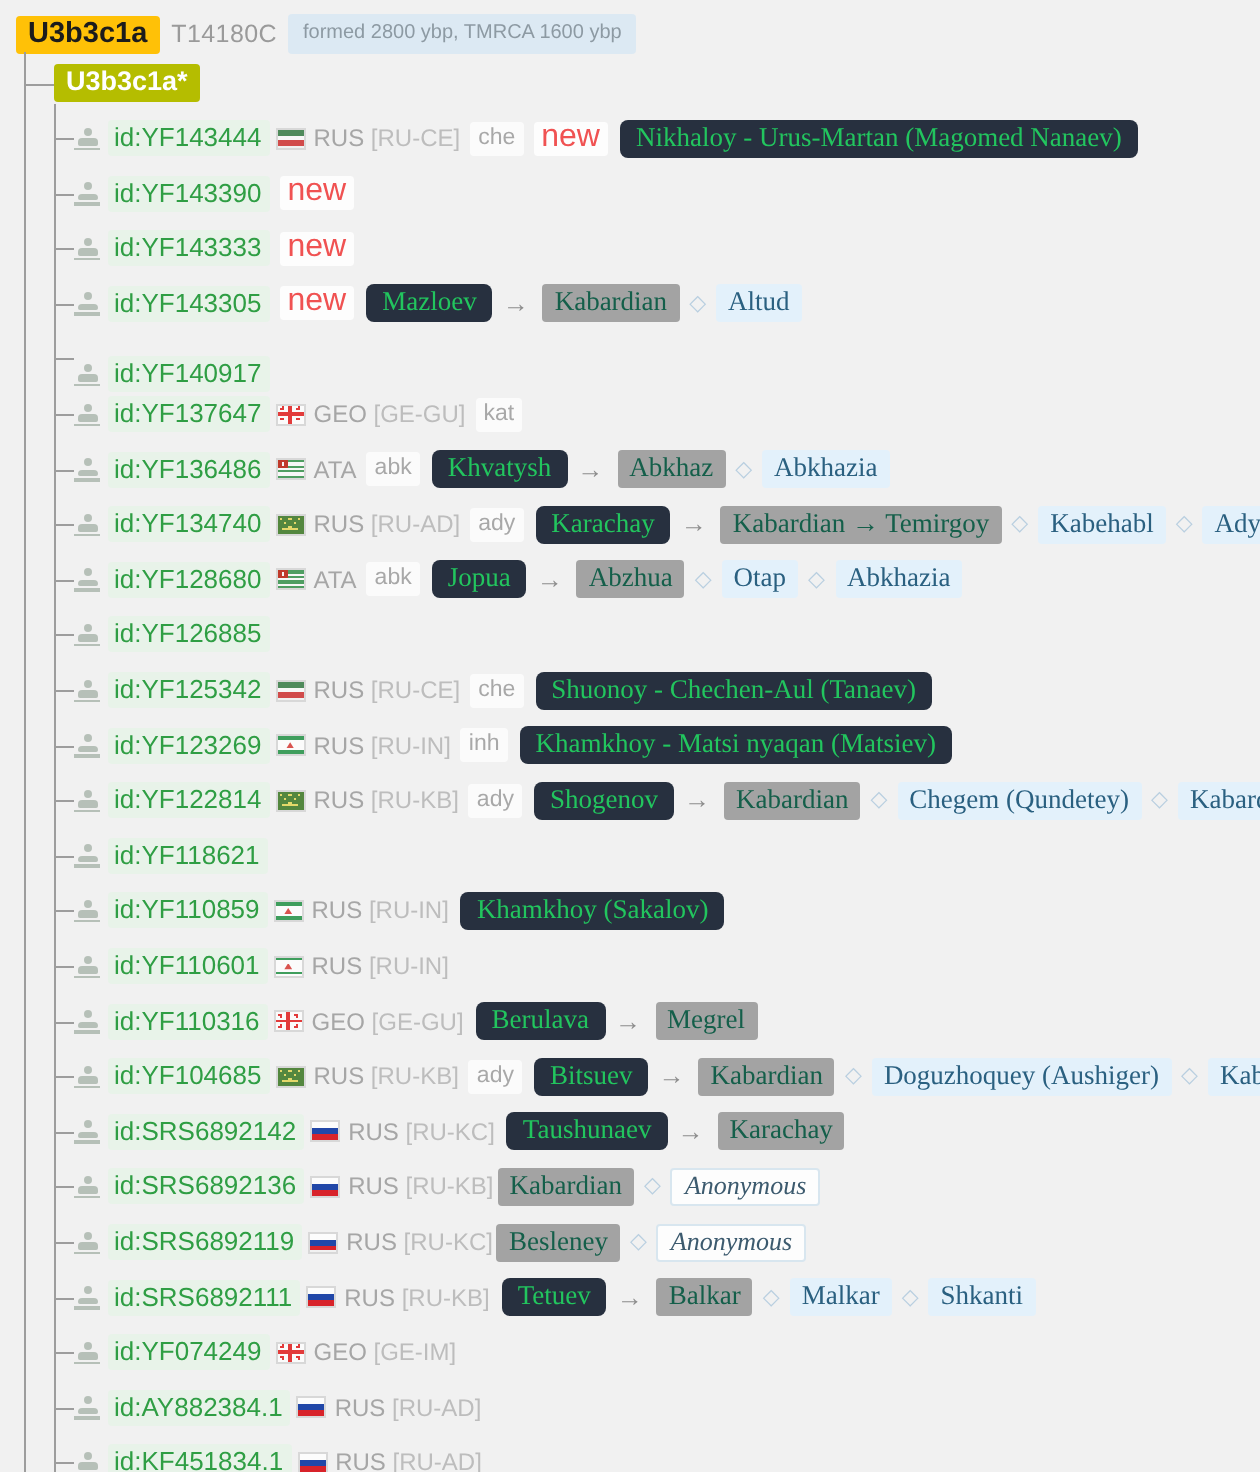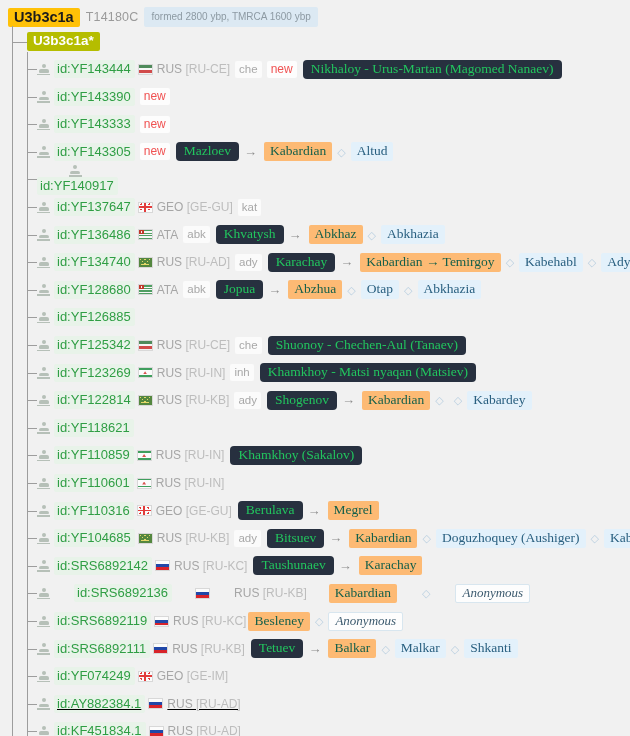--- a/index.html
+++ b/index.html
@@ -74,33 +74,33 @@
     color: #a6a6a6; font-size: 12px; margin-left: 4px; flex: none; line-height: 14px;
   }
   .country .iso { color: #bdbdbd; }
 
   .lang {
     color: #a8a8a8; font-size: 11.5px; background: #fbfbfb;
     padding: 1px 4px 2px 4px; border-radius: 2px; margin-left: 5px;
     flex: none; line-height: 14px;
   }
   .newtag {
-    color: #f05252; font-size: 12px; background: #fdfdfd;
+    color: #f05252; font-size: 16px; background: #fdfdfd;
     padding: 1px 4px 2px 4px; border-radius: 2px; margin-left: 5px;
     flex: none; line-height: 14px;
   }
   .surname {
     background: #27303f; color: #22c55e;
     font-family: "Liberation Serif", serif; font-size: 13.5px;
     padding: 2px 8px 3px 8px; border-radius: 4px; margin-left: 6px;
     flex: none; line-height: 14px;
   }
   .arrow { color: #8d8d8d; font-size: 13px; margin: 0 5px; flex: none; line-height: 14px; }
   .ethnos {
-    background: #fdba74; color: #145f4a;
+    background: #a3a3a3; color: #145f4a;
     font-family: "Liberation Serif", serif; font-size: 13.5px;
     padding: 2px 6px 3px 6px; border-radius: 2px; margin-left: 2px;
     flex: none; line-height: 14px;
   }
   .dia { color: #b9cfe0; font-size: 11px; margin: 0 5px; flex: none; line-height: 14px; }
   .place {
     background: #e3f1fb; color: #2a6080;
     font-family: "Liberation Serif", serif; font-size: 13.5px;
     padding: 2px 6px 3px 6px; border-radius: 2px;
     flex: none; line-height: 14px;
@@ -200,21 +200,21 @@
           <i class="base"></i>
         </span>
         <span class="kit-id">id:YF143305</span>
         <span class="newtag">new</span>
         <span class="surname">Mazloev</span>
         <span class="arrow">→</span>
         <span class="ethnos">Kabardian</span>
         <span class="dia">◇</span>
         <span class="place">Altud</span>
       </div>
-      <div class="srow" style="top: 164px; flex-direction: column;">
+      <div class="srow" style="top: 178px;">
         <span class="kit-icon">
           <i class="head"></i>
           <i class="body"></i>
           <i class="base"></i>
         </span>
         <span class="kit-id">id:YF140917</span>
       </div>
       <div class="srow" style="top: 198px;">
         <span class="kit-icon">
           <i class="head"></i>
@@ -372,20 +372,21 @@
           <span style="left:62%;top:40%;width:10%;height:12%;background:#e4d86a"></span>
           <span style="left:20%;top:66%;width:58%;height:11%;background:#e4d86a"></span>
           <span style="left:40%;top:54%;width:18%;height:10%;background:#e4d86a"></span>
         </span>
         <span class="country">RUS <span class="iso">[RU-KB]</span></span>
         <span class="lang">ady</span>
         <span class="surname">Shogenov</span>
         <span class="arrow">→</span>
         <span class="ethnos">Kabardian</span>
         <span class="dia">◇</span>
+        <span class="place">Chegem (Qundetey)</span>
         <span class="dia">◇</span>
         <span class="place">Kabardey</span>
       </div>
       <div class="srow" style="top: 418.8px;">
         <span class="kit-icon">
           <i class="head"></i>
           <i class="body"></i>
           <i class="base"></i>
         </span>
         <span class="kit-id">id:YF118621</span>
@@ -483,21 +484,21 @@
         <span class="flag">
           <span style="left:0;top:0;width:100%;height:34%;background:#fcfcfc"></span>
           <span style="left:0;top:34%;width:100%;height:33%;background:#2147a8"></span>
           <span style="left:0;top:67%;width:100%;height:33%;background:#d8232a"></span>
         </span>
         <span class="country">RUS <span class="iso">[RU-KC]</span></span>
         <span class="surname">Taushunaev</span>
         <span class="arrow">→</span>
         <span class="ethnos">Karachay</span>
       </div>
-      <div class="srow" style="top: 584.4px; gap: 20px;">
+      <div class="srow" style="top: 584.4px;">
         <span class="kit-icon">
           <i class="head"></i>
           <i class="body"></i>
           <i class="base"></i>
         </span>
         <span class="kit-id">id:SRS6892136</span>
         <span class="flag">
           <span style="left:0;top:0;width:100%;height:34%;background:#fcfcfc"></span>
           <span style="left:0;top:34%;width:100%;height:33%;background:#2147a8"></span>
           <span style="left:0;top:67%;width:100%;height:33%;background:#d8232a"></span>
@@ -560,21 +561,21 @@
           <span style="left:14%;top:8%;width:8%;height:20%;background:#e23b3b"></span>
           <span style="left:74%;top:12%;width:12%;height:8%;background:#e23b3b"></span>
           <span style="left:76%;top:8%;width:8%;height:20%;background:#e23b3b"></span>
           <span style="left:12%;top:72%;width:12%;height:8%;background:#e23b3b"></span>
           <span style="left:14%;top:68%;width:8%;height:20%;background:#e23b3b"></span>
           <span style="left:74%;top:72%;width:12%;height:8%;background:#e23b3b"></span>
           <span style="left:76%;top:68%;width:8%;height:20%;background:#e23b3b"></span>
         </span>
         <span class="country">GEO <span class="iso">[GE-IM]</span></span>
       </div>
-      <div class="srow" style="top: 694.8px; text-decoration: underline;">
+      <div class="srow" style="top: 694.8px;">
         <span class="kit-icon">
           <i class="head"></i>
           <i class="body"></i>
           <i class="base"></i>
         </span>
         <span class="kit-id">id:AY882384.1</span>
         <span class="flag">
           <span style="left:0;top:0;width:100%;height:34%;background:#fcfcfc"></span>
           <span style="left:0;top:34%;width:100%;height:33%;background:#2147a8"></span>
           <span style="left:0;top:67%;width:100%;height:33%;background:#d8232a"></span>

